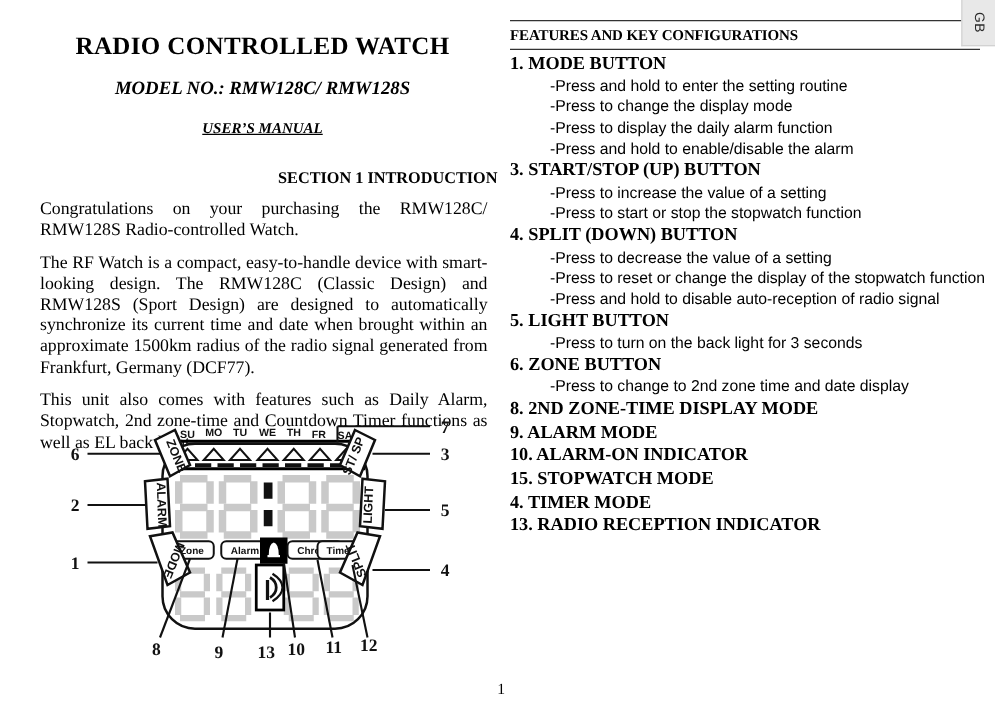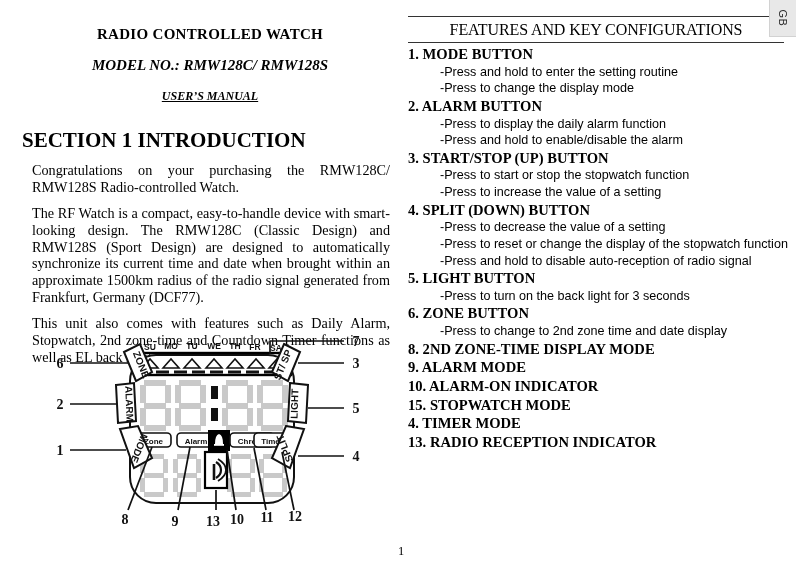--- a/index.html
+++ b/index.html
@@ -47,63 +47,62 @@
   #col-right {
     position: absolute;
     left: 408px; top: 16px;
     width: 376px; height: 520px;
   }
 
   
   .doc-title {
     text-align: center;
     font-weight: bold;
-    font-size: 15px;
+    font-size: 20px;
     letter-spacing: 0.3px;
     margin: 10px 0 0 0;
   }
   .doc-model {
     text-align: center;
     font-weight: bold;
     font-style: italic;
     font-size: 15px;
     margin: 14px 0 0 0;
   }
   .doc-sub {
     text-align: center;
     font-weight: bold;
     font-style: italic;
     font-size: 12px;
     margin: 15px 0 0 0;
   }
   .doc-sub u { text-decoration: underline; }
   .section-title {
-    text-align: left;
-    font-weight: bold;
-    font-size: 21px;
+    text-align: right;
+    font-weight: bold;
+    font-size: 13px;
     margin: 24px 0 0 0;
   }
   .para {
     font-size: 14.2px;
     line-height: 1.19;
     text-align: justify;
     margin: 9px 0 0 0;
     padding: 0 8px 0 10px;
   }
 
   
   .rule {
     border: 0;
     border-top: 1.6px solid #333;
     margin: 0;
   }
   .feat-title {
-    text-align: center;
-    font-weight: normal;
-    font-size: 16px;
+    font-weight: bold;
+    font-size: 12px;
     letter-spacing: -0.1px;
     margin: 4px 0 3px 0;
   }
   .feat-list { margin: 2px 0 0 0; padding: 0; list-style: none; }
   .feat-item { margin: 0; padding: 0; }
   .feat-head {
     font-weight: bold;
     font-size: 14.6px;
     line-height: 1.28;
     white-space: nowrap;
@@ -391,31 +390,30 @@
 
     <ul class="feat-list">
       <li class="feat-item">
         <div class="feat-head">1. MODE BUTTON</div>
         <ul class="feat-bullets">
           <li class="feat-bullet">-Press and hold to enter the setting routine</li>
           <li class="feat-bullet">-Press to change the display mode</li>
         </ul>
       </li>
       <li class="feat-item">
-        <div class="feat-head">2. ALARM BUTTON</div>
         <ul class="feat-bullets">
           <li class="feat-bullet">-Press to display the daily alarm function</li>
           <li class="feat-bullet">-Press and hold to enable/disable the alarm</li>
         </ul>
       </li>
       <li class="feat-item">
         <div class="feat-head">3. START/STOP (UP) BUTTON</div>
         <ul class="feat-bullets">
+          <li class="feat-bullet">-Press to increase the value of a setting</li>
           <li class="feat-bullet">-Press to start or stop the stopwatch function</li>
-          <li class="feat-bullet">-Press to increase the value of a setting</li>
         </ul>
       </li>
       <li class="feat-item">
         <div class="feat-head">4. SPLIT (DOWN) BUTTON</div>
         <ul class="feat-bullets">
           <li class="feat-bullet">-Press to decrease the value of a setting</li>
           <li class="feat-bullet">-Press to reset or change the display of the stopwatch function</li>
           <li class="feat-bullet">-Press and hold to disable auto-reception of radio signal</li>
         </ul>
       </li>

